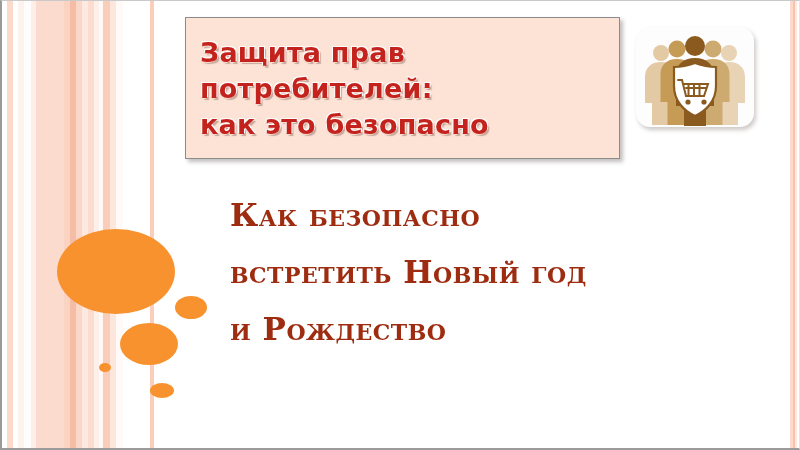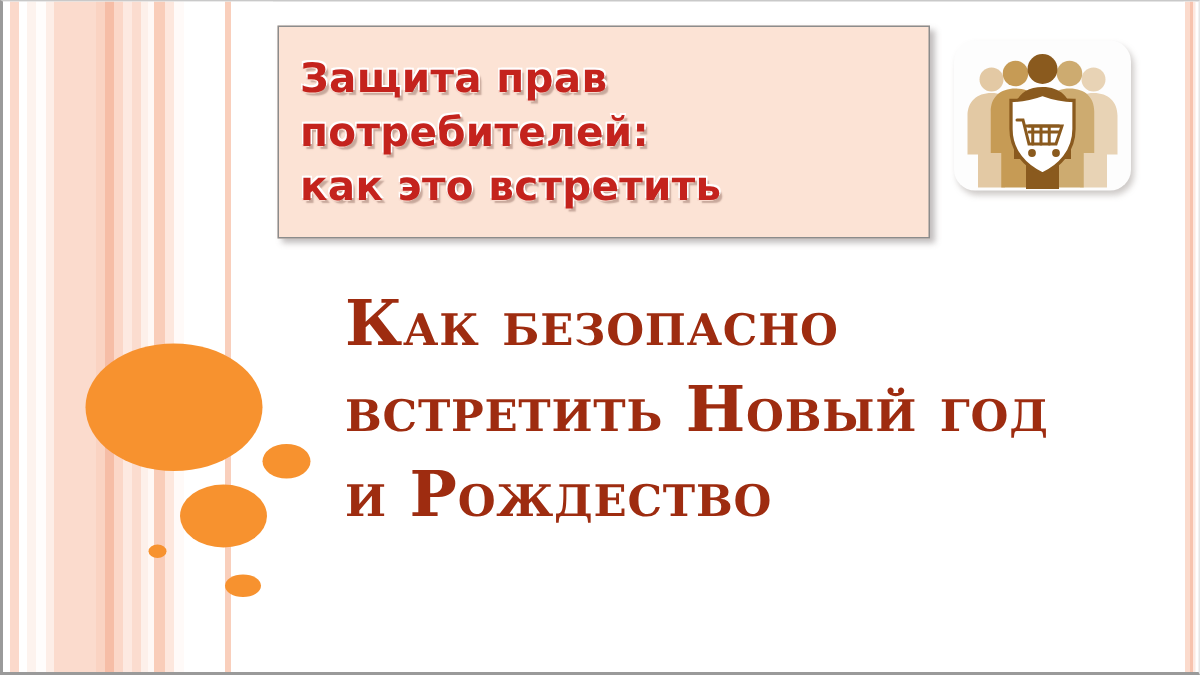--- a/index.html
+++ b/index.html
@@ -128,21 +128,21 @@
   
   #main-title {
     position: absolute;
     left: 228px;
     top: 186px;
     width: 540px;
     margin: 0;
     font-family: "DejaVu Serif", serif;
     font-weight: bold;
     font-variant: small-caps;
-    font-size: 42px;
+    font-size: 31px;
     line-height: 57px;
     color: #9e2c10;
     letter-spacing: 0.5px;
     white-space: pre-line;
   }
 </style>
 </head>
 <body>
 
 <div id="slide">
@@ -152,21 +152,21 @@
 
   <div class="blob" id="blob-large"></div>
   <div class="blob" id="blob-medium"></div>
   <div class="blob" id="blob-right"></div>
   <div class="blob" id="blob-small"></div>
   <div class="blob" id="blob-tiny"></div>
 
   <div id="header-banner">
     <h1 id="header-title">Защита прав
 потребителей:
-как это встретить</h1>
+как это безопасно</h1>
   </div>
 
   <div id="logo-badge">
     <svg width="118" height="100" viewBox="0 0 118 100" xmlns="http://www.w3.org/2000/svg">
 
       <g fill="#e3c9a4">
         <circle cx="25" cy="26" r="8"></circle>
         <path d="M25 35c-10 0-16 6-16 15v26h7v22h18V76h7V50c0-9-6-15-16-15z"></path>
       </g>
 

